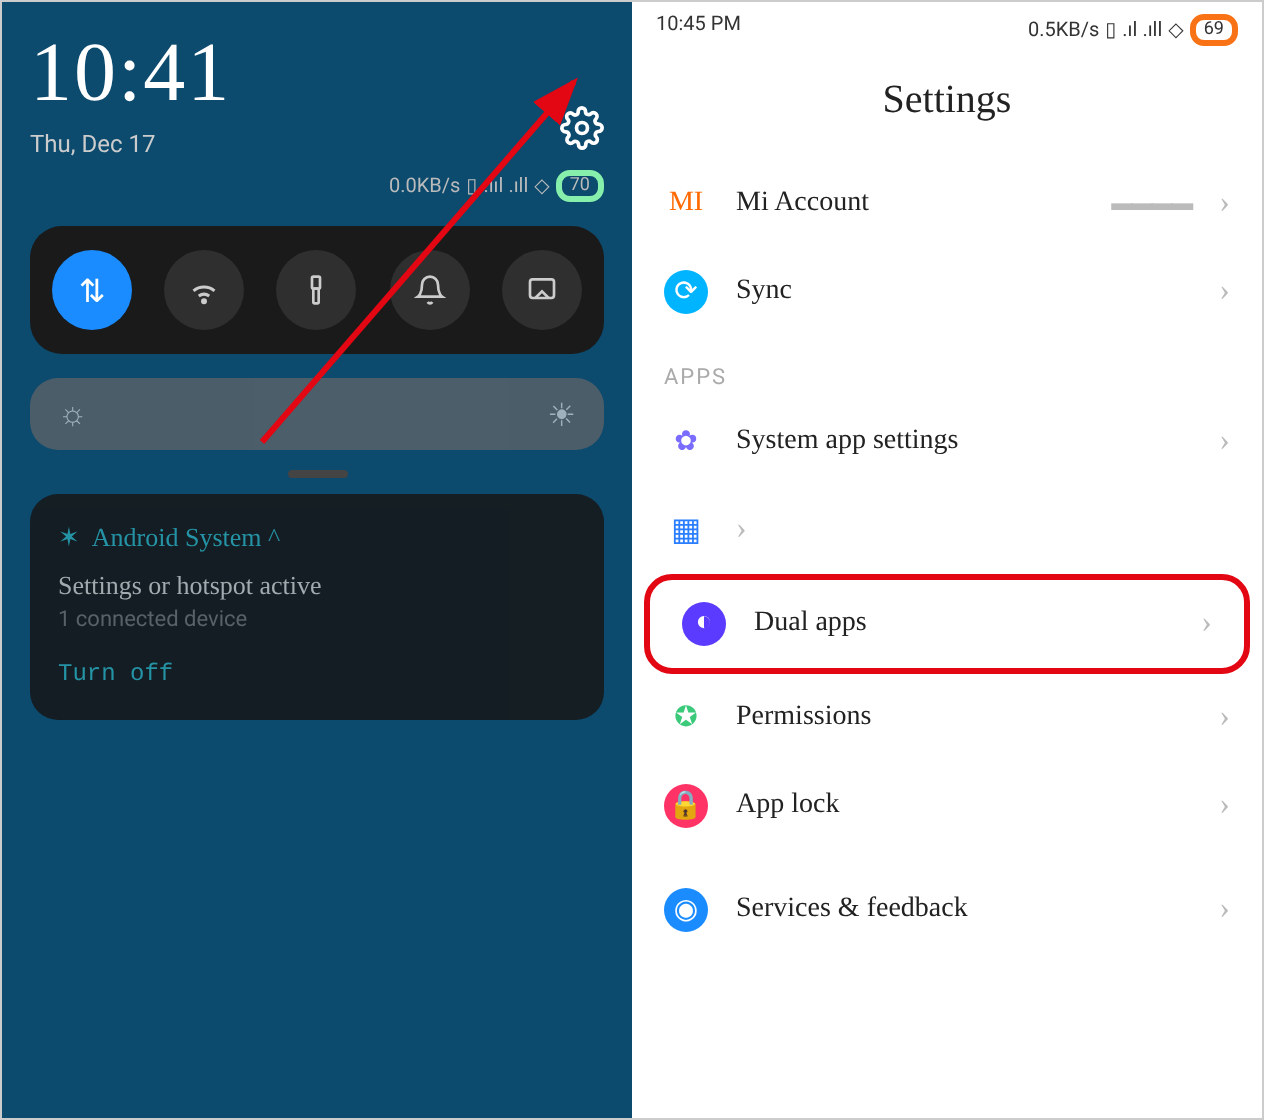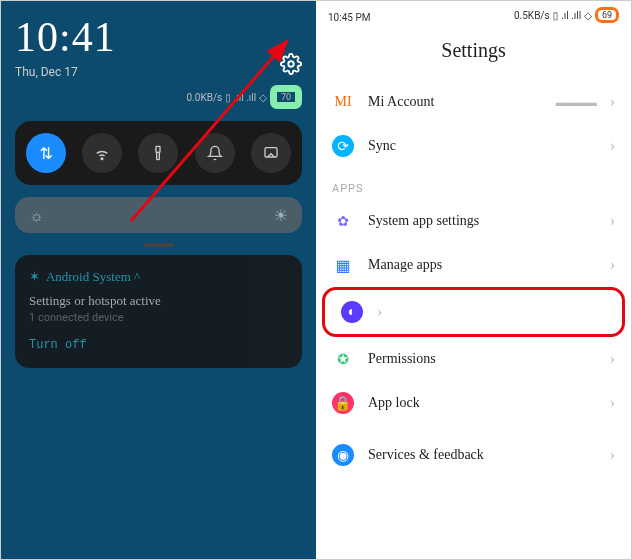--- a/index.html
+++ b/index.html
@@ -12,34 +12,34 @@
   }
   .container { display: flex; width: 100%; height: 100%; }
   .pane { width: 50%; height: 100%; position: relative; overflow: hidden; }
   
   .left { background: #0c4a6e; color: #fff; padding: 12px 14px 0 14px; }
   .left-status { display: flex; justify-content: space-between; align-items: flex-end; }
   .clock { font-size: 42px; font-weight: 300; font-family: Georgia, serif; letter-spacing: 1px; }
   .date-line { font-size: 12px; color: #ccc; margin-top: 4px; }
   .gear { width: 22px; height: 22px; color:#fff; }
   .small-status { display:flex; justify-content:flex-end; align-items:center; gap:3px; font-size:10px; color:#bbb; margin-top:6px;}
-  .small-status .batt { border:7px solid #86efac; border-radius:7px; padding:0 4px; font-size:9px;}
+  .small-status .batt { border:3px solid #86efac; border-radius:7px; padding:0 4px; font-size:9px;}
   .qs-row { display:flex; gap:10px; margin-top:12px; background:#1a1a1a; border-radius:16px; padding:12px 8px; justify-content:space-around;}
   .qs { width:40px; height:40px; border-radius:50%; background:#2f2f2f; display:flex; align-items:center; justify-content:center; color:#ccc;}
   .qs.active { background:#1a8cff; color:#fff; }
   .bright { margin-top:12px; background:#666; border-radius:14px; height:36px; display:flex; align-items:center; justify-content:space-between; padding:0 14px; color:#ddd; opacity:0.7;}
   .handle { width:30px; height:4px; background:#444; border-radius:2px; margin:10px auto 0;}
   .notif { margin-top:8px; background:#161616; border-radius:14px; padding:14px 14px 16px; color:#888; font-size:12px; opacity:0.85;}
   .notif-title { color:#2aa0b0; font-size:13px; margin-bottom:8px; display:flex; align-items:center; gap:6px; font-family: Georgia, serif;}
   .notif-h { color:#bbb; font-size:13px; font-family: Georgia, serif;}
   .notif-sub { color:#666; font-size:11px; margin-top:2px;}
   .notif-action { color:#2aa0b0; font-size:12px; margin-top:14px; font-family: Liberation Mono, monospace;}
   
   .right { background:#fff; color:#222; }
-  .right-statusbar { display:flex; justify-content:space-between; align-items:flex-end; padding:6px 12px 2px; font-size:10px; color:#333;}
+  .right-statusbar { display:flex; justify-content:space-between; align-items:flex-start; padding:6px 12px 2px; font-size:10px; color:#333;}
   .right-statusbar .right-icons { display:flex; gap:3px; align-items:center;margin-left:12px;}
   .right-statusbar .batt { border:3px solid #f97316; border-radius:7px; padding:0 4px; font-size:9px;}
   .settings-title { text-align:center; font-size:20px; font-family: Georgia, "Comic Sans MS", cursive; padding:14px 0 18px; font-weight:500;}
   .row { display:flex; align-items:center; padding:11px 16px; gap:14px; font-size:14px; font-family: Georgia, "Comic Sans MS", cursive; color:#222;}
   .row .ic { width:22px; height:22px; display:flex; align-items:center; justify-content:center; border-radius:50%; flex-shrink:0;}
   .row .label { flex:1;}
   .row .detail { color:#bbb; font-size:11px; letter-spacing:-1px;}
   .row .chev { color:#bbb; font-size:16px;}
   .section { font-size:11px; color:#aaa; padding:14px 16px 4px; letter-spacing:1px;}
   .highlight-box { border:3px solid #e30613; border-radius:14px; margin:0 6px; }
@@ -148,27 +148,27 @@
 
     <div class="section">APPS</div>
 
     <div class="row">
       <div class="ic" style="color:#7a6cff;">✿</div>
       <span class="label">System app settings</span>
       <span class="chev">›</span>
     </div>
     <div class="row">
       <div class="ic" style="color:#2a7eff;font-size:16px;">▦</div>
-      <span class="label">Manage apps</span>
       <span class="chev">›</span>
     </div>
 
     <div class="highlight-box">
       <div class="row">
         <div class="ic" style="background:#5b3bff;color:#fff;border-radius:50%;">◐</div>
+        <span class="label">Dual apps</span>
         <span class="chev">›</span>
       </div>
     </div>
 
     <div class="row">
       <div class="ic" style="color:#3bc97a;">✪</div>
       <span class="label">Permissions</span>
       <span class="chev">›</span>
     </div>
     <div class="row">

